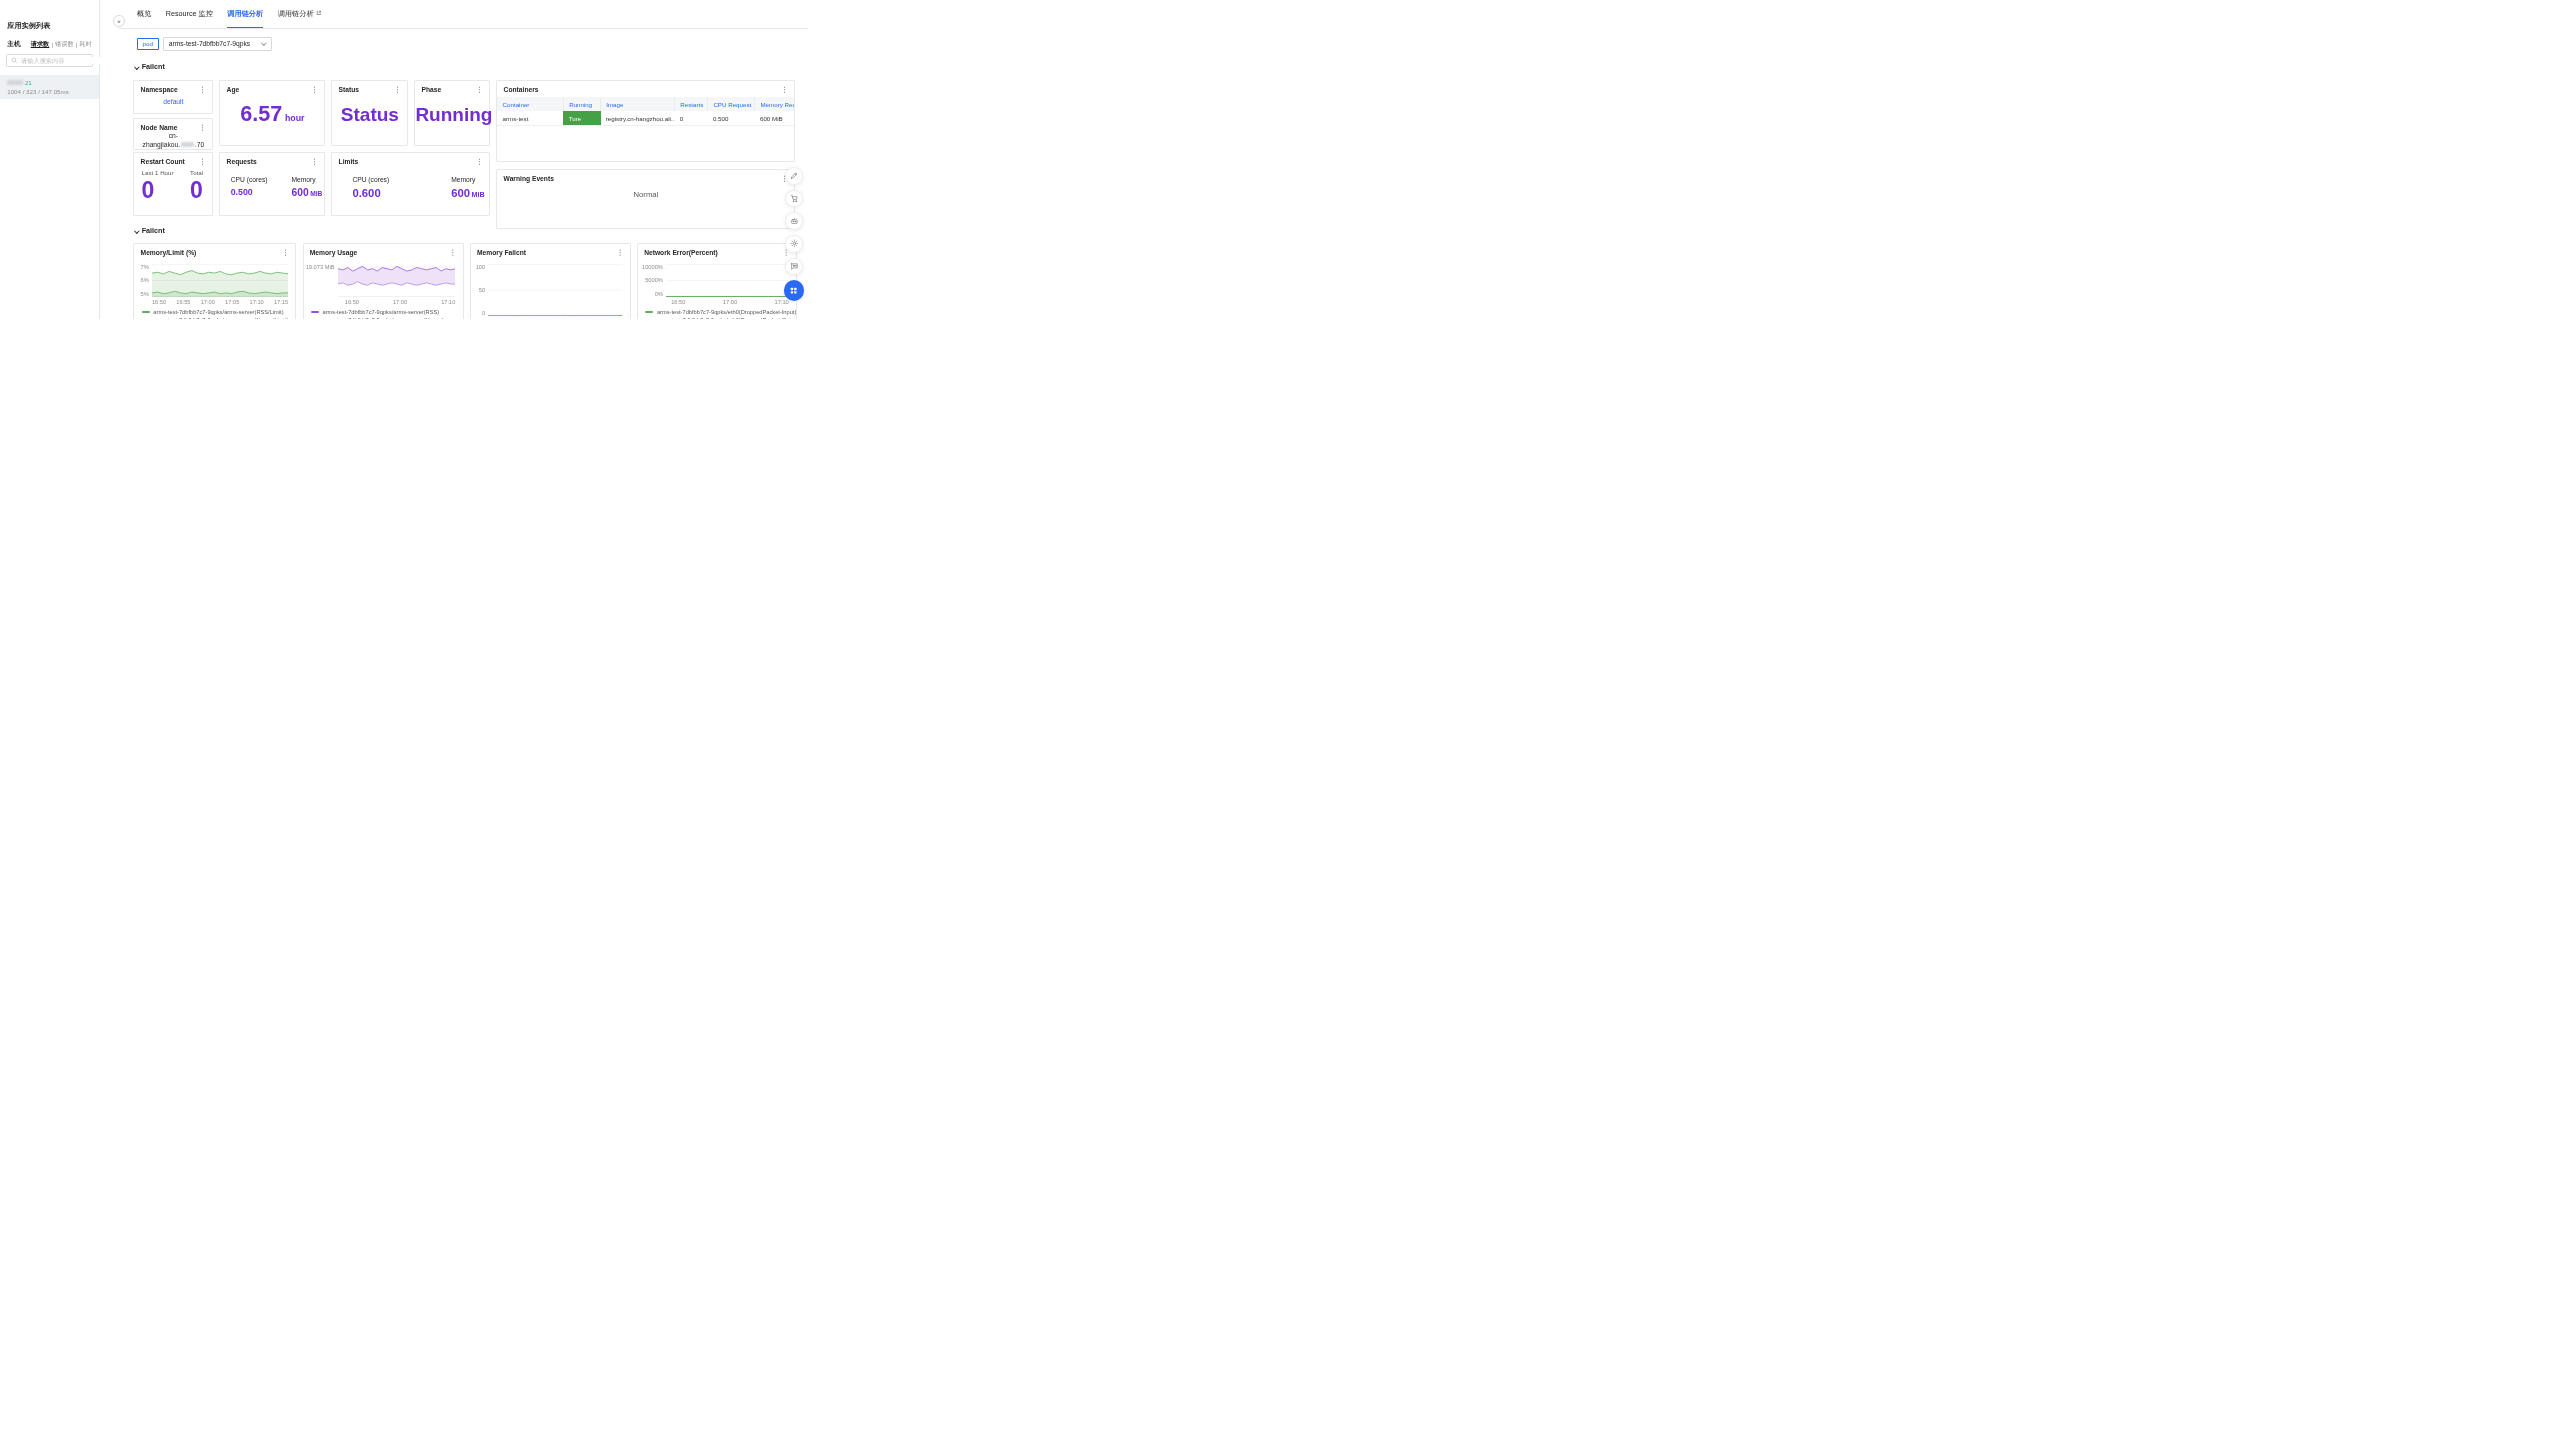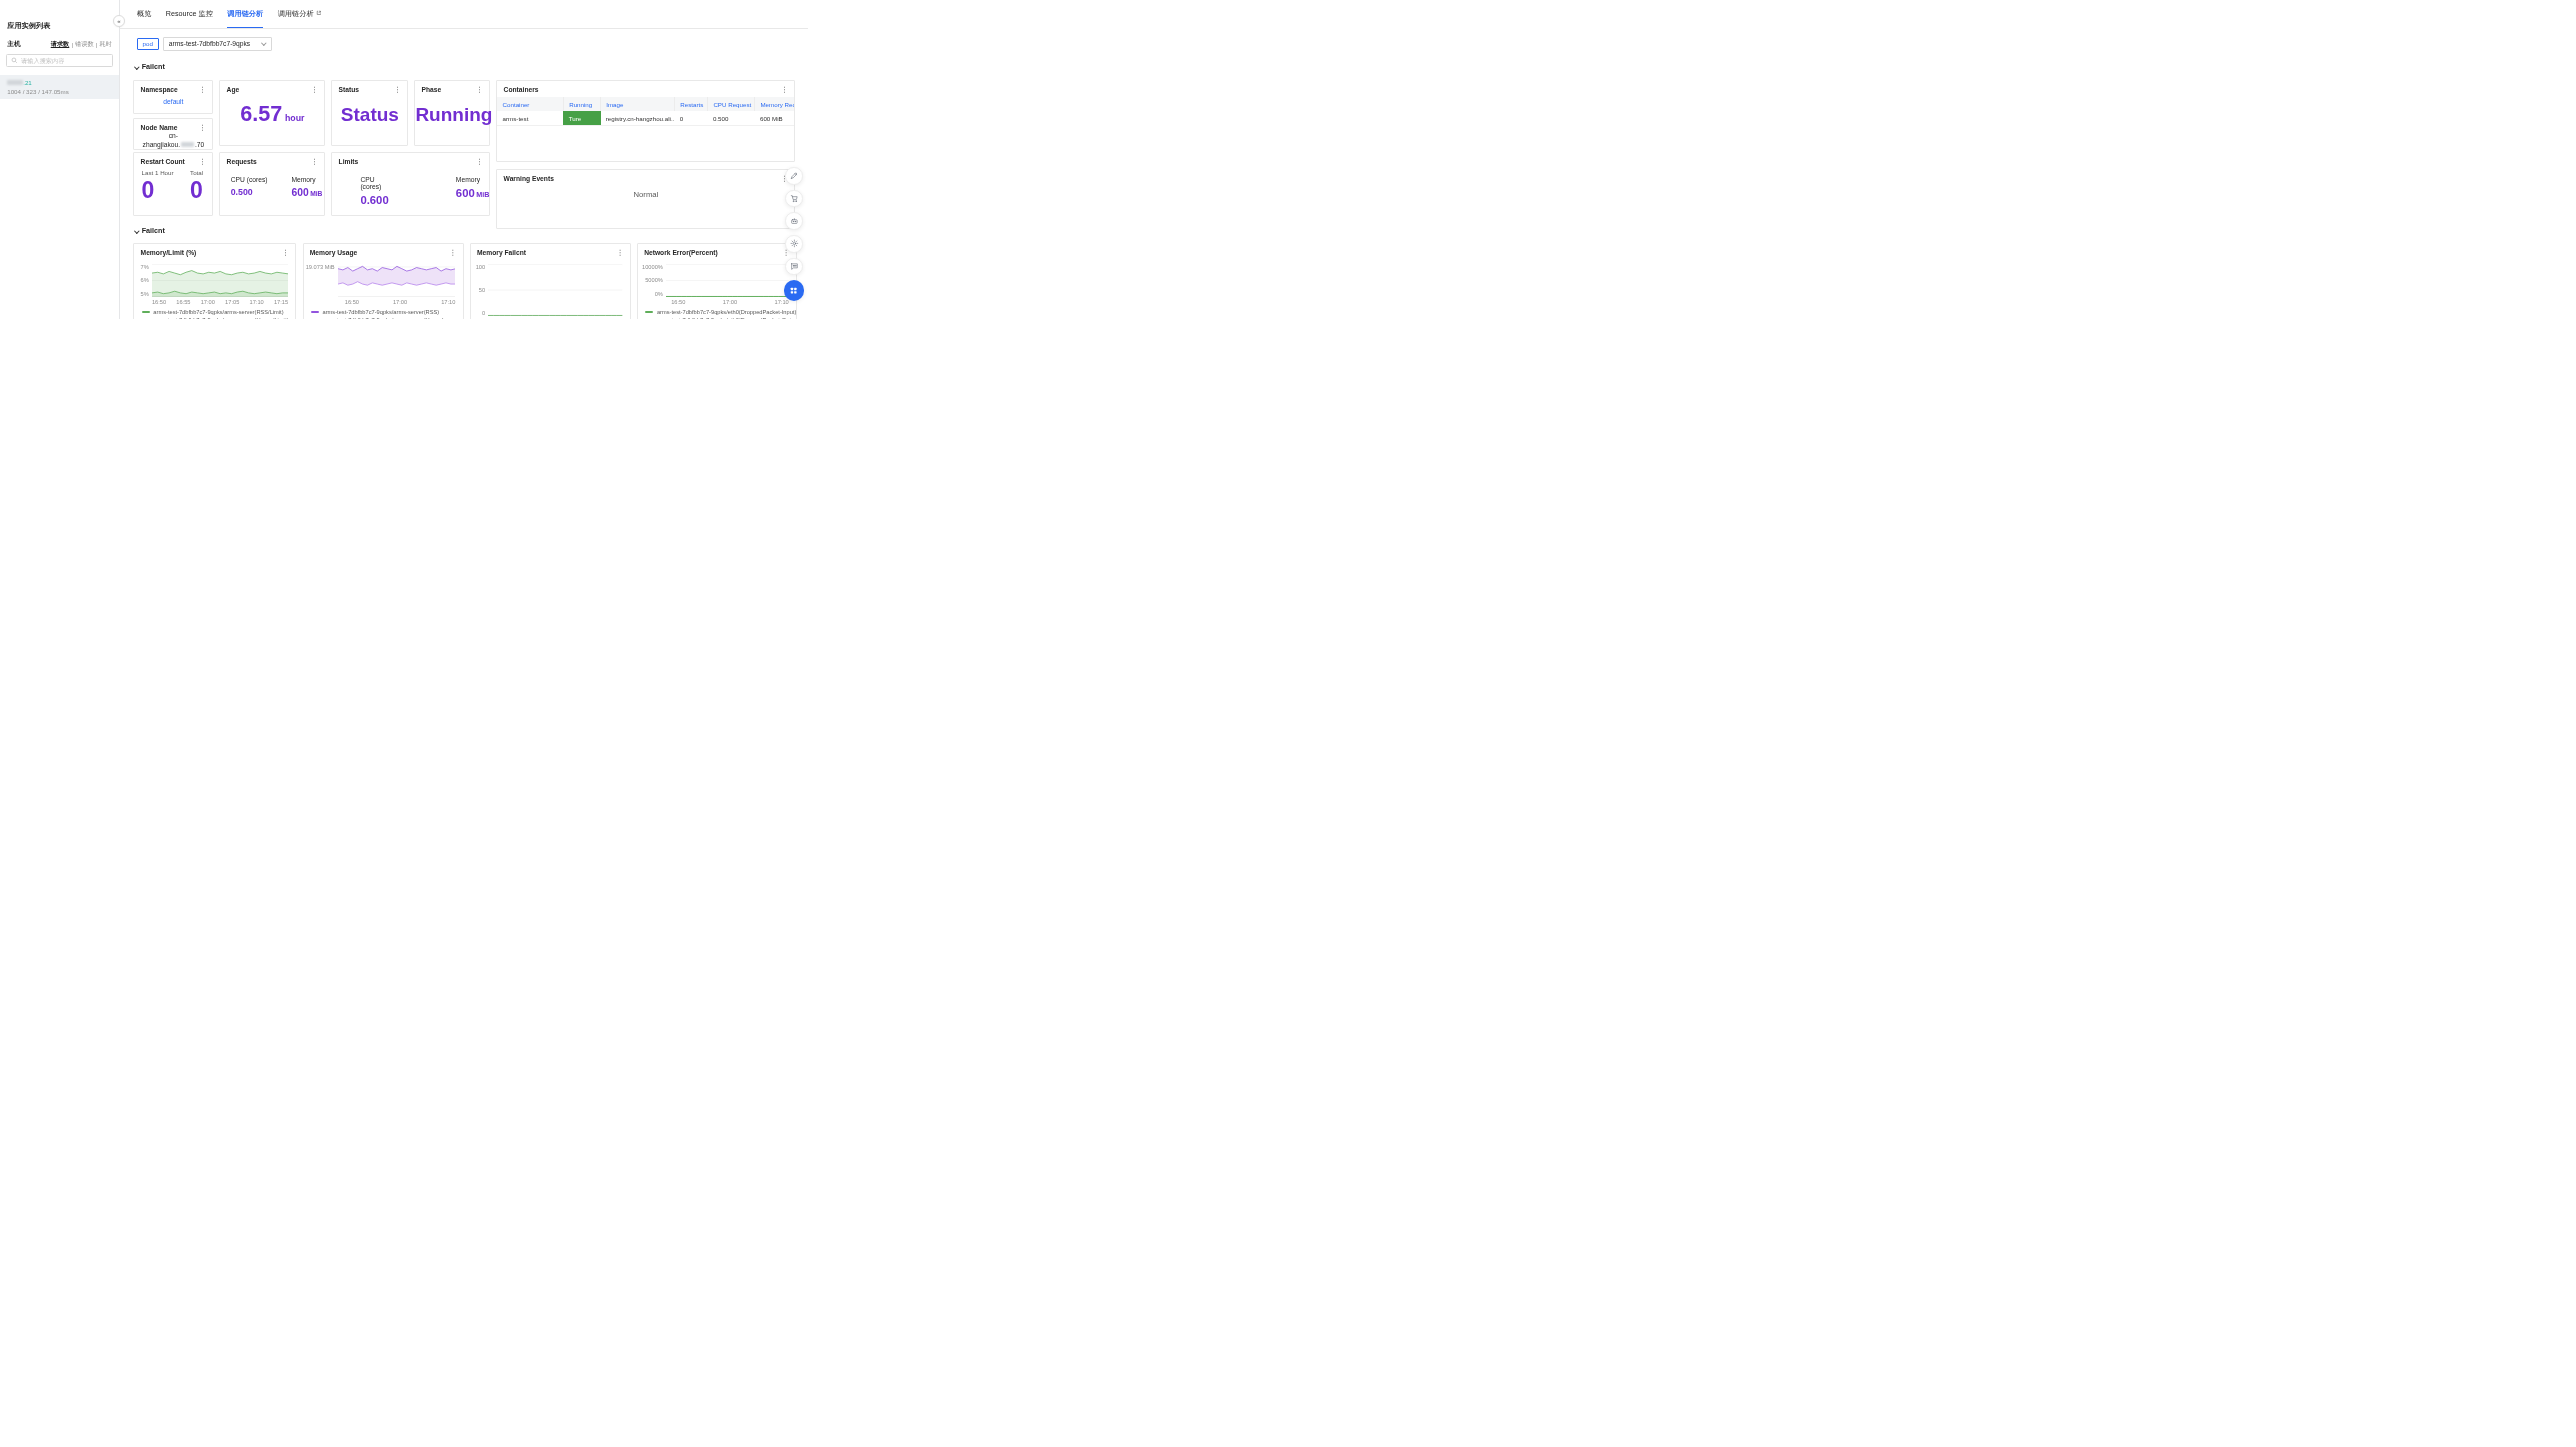--- a/index.html
+++ b/index.html
@@ -1,21 +1,21 @@
 <!DOCTYPE html>
 <html style="font-size:8.2px"><head>
 <meta charset="utf-8">
 <style>
   * { margin:0; padding:0; box-sizing:border-box; }
   html,body { background:#fff; }
   body { font-family:"Liberation Sans","DejaVu Sans",sans-serif; color:#1f1f1f; }
   .page { position:relative; width:808px; height:319px; overflow:hidden; background:#fff; }
 
   
-  .sidebar { position:absolute; left:0; top:0; width:120px; height:100%; background:#fff; border-right:0.5px solid #e5e6e8; }
+  .sidebar { position:absolute; left:0; top:0; width:100px; height:100%; background:#fff; border-right:0.5px solid #e5e6e8; }
   .sb-title { font-size:7.2px; font-weight:700; margin:20.6px 0 0 7.2px; }
   .sb-filter { display:flex; justify-content:space-between; align-items:center; margin:9.3px 7.2px 0 7.2px; font-size:6.2px; }
   .sb-host { font-size:6.7px; font-weight:700; color:#1f1f1f; }
   .sb-sort { color:#8c8c8c; display:flex; gap:2.1px; align-items:center; }
   .sb-sort .active-sort { color:#1f1f1f; font-weight:700; text-decoration:underline; cursor:pointer; }
   .sb-sort .sort-opt { cursor:pointer; }
   .sb-search { display:flex; align-items:center; gap:3.1px; margin:5.2px 6.2px 0 6.2px; border:0.5px solid #d9d9d9; border-radius:1.5px; height:13.4px; padding:0 4.1px; }
   .sb-search input { border:none; outline:none; flex:1; font-size:6.2px; color:#333; font-family:inherit; }
   .sb-search input::placeholder { color:#bfbfbf; }
   .instance { background:#eef1f4; padding:4.1px 7.2px; margin-top:7.2px; cursor:pointer; }
@@ -69,21 +69,21 @@
   .restart-cols .lbl { font-size:6.2px; color:#595959; }
   .restart-cols .zero { font-size:23px; font-weight:600; color:#722ed1; margin-top:1px; }
 
   .c-requests { left:86px; top:72px; width:106px; height:64px; }
   .c-limits   { left:198px; top:72px; width:159px; height:64px; }
   .req-cols { display:flex; margin:11.3px 0 0 10.3px; gap:24px; }
   .req-cols .lbl { font-size:6.7px; color:#262626; }
   .req-cols .val { color:#722ed1; font-weight:600; margin-top:4.1px; font-size:8.8px; }
   .req-cols .val .mem-num { font-size:10.3px; }
   .req-cols .val .mem-unit { font-size:6.7px; margin-left:1.5px; }
-  .c-limits .req-cols { gap:62px; margin-left:28px; }
+  .c-limits .req-cols { gap:62px; margin-left:20px; }
   .c-limits .req-cols .val { font-size:11.3px; }
   .c-limits .req-cols .val .mem-num { font-size:11.3px; }
   .c-limits .req-cols .val .mem-unit { font-size:7.2px; }
 
   .c-containers { left:363px; top:0; width:299px; height:82px; overflow:hidden; }
   .ct-table { width:330px; border-collapse:collapse; margin-top:4.1px; table-layout:fixed; font-size:6.2px; }
   .ct-table th { background:#f5f6f7; color:#2a6af2; font-weight:400; text-align:left; padding:3.6px 5.2px; border-right:0.5px solid #ececec; white-space:nowrap; overflow:hidden; }
   .ct-table td { padding:3.6px 5.2px; color:#333; border-bottom:0.5px solid #f0f0f0; white-space:nowrap; overflow:hidden; }
   .ct-table .col-container { width:66px; } .ct-table .col-running { width:37px; }
   .ct-table .col-image { width:74px; } .ct-table .col-restarts { width:33px; }

